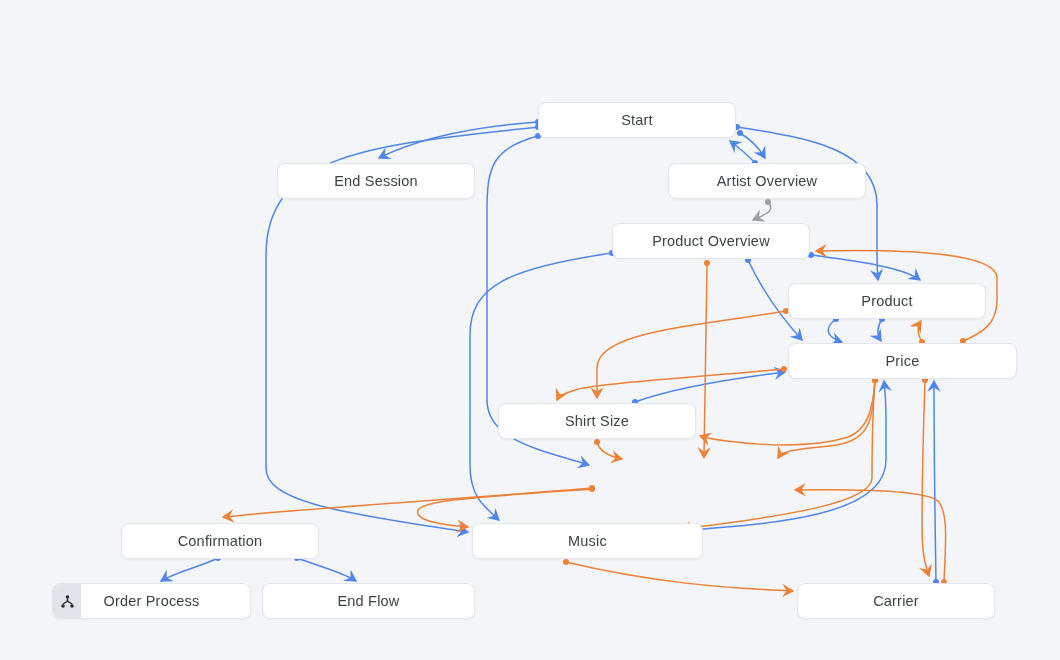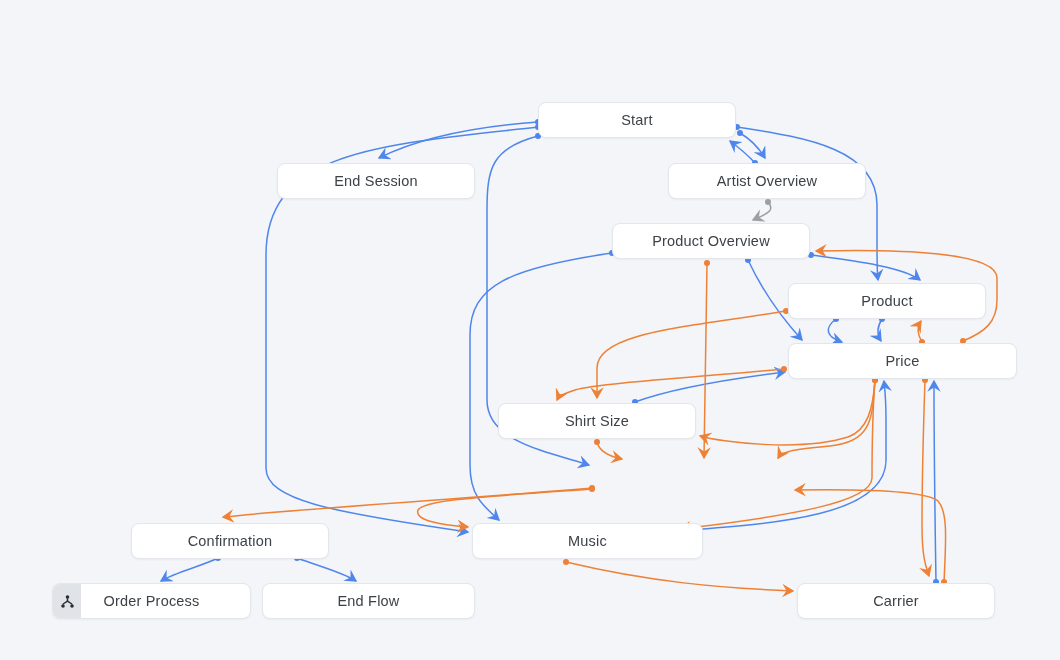--- a/index.html
+++ b/index.html
@@ -110,21 +110,21 @@
     </div>
     <div class="node" style="left: 788px; top: 283px; width: 198px; height: 36px;">
       <span class="label">Product</span>
     </div>
     <div class="node" style="left: 788px; top: 343px; width: 229px; height: 36px;">
       <span class="label">Price</span>
     </div>
     <div class="node" style="left: 498px; top: 403px; width: 198px; height: 36px;">
       <span class="label">Shirt Size</span>
     </div>
-    <div class="node" style="left: 131px; top: 523px; width: 198px; height: 36px;">
+    <div class="node" style="left: 121px; top: 523px; width: 198px; height: 36px;">
       <span class="label">Confirmation</span>
     </div>
     <div class="node" style="left: 472px; top: 523px; width: 231px; height: 36px;">
       <span class="label">Music</span>
     </div>
     <div class="node" style="left: 52px; top: 583px; width: 199px; height: 36px;">
       <span class="icon-box">
         <svg width="15" height="15" viewBox="0 0 16 16">
           <circle cx="8" cy="3.2" r="1.9" fill="#2a2d31"></circle>
           <circle cx="3.2" cy="12.8" r="1.9" fill="#2a2d31"></circle>

